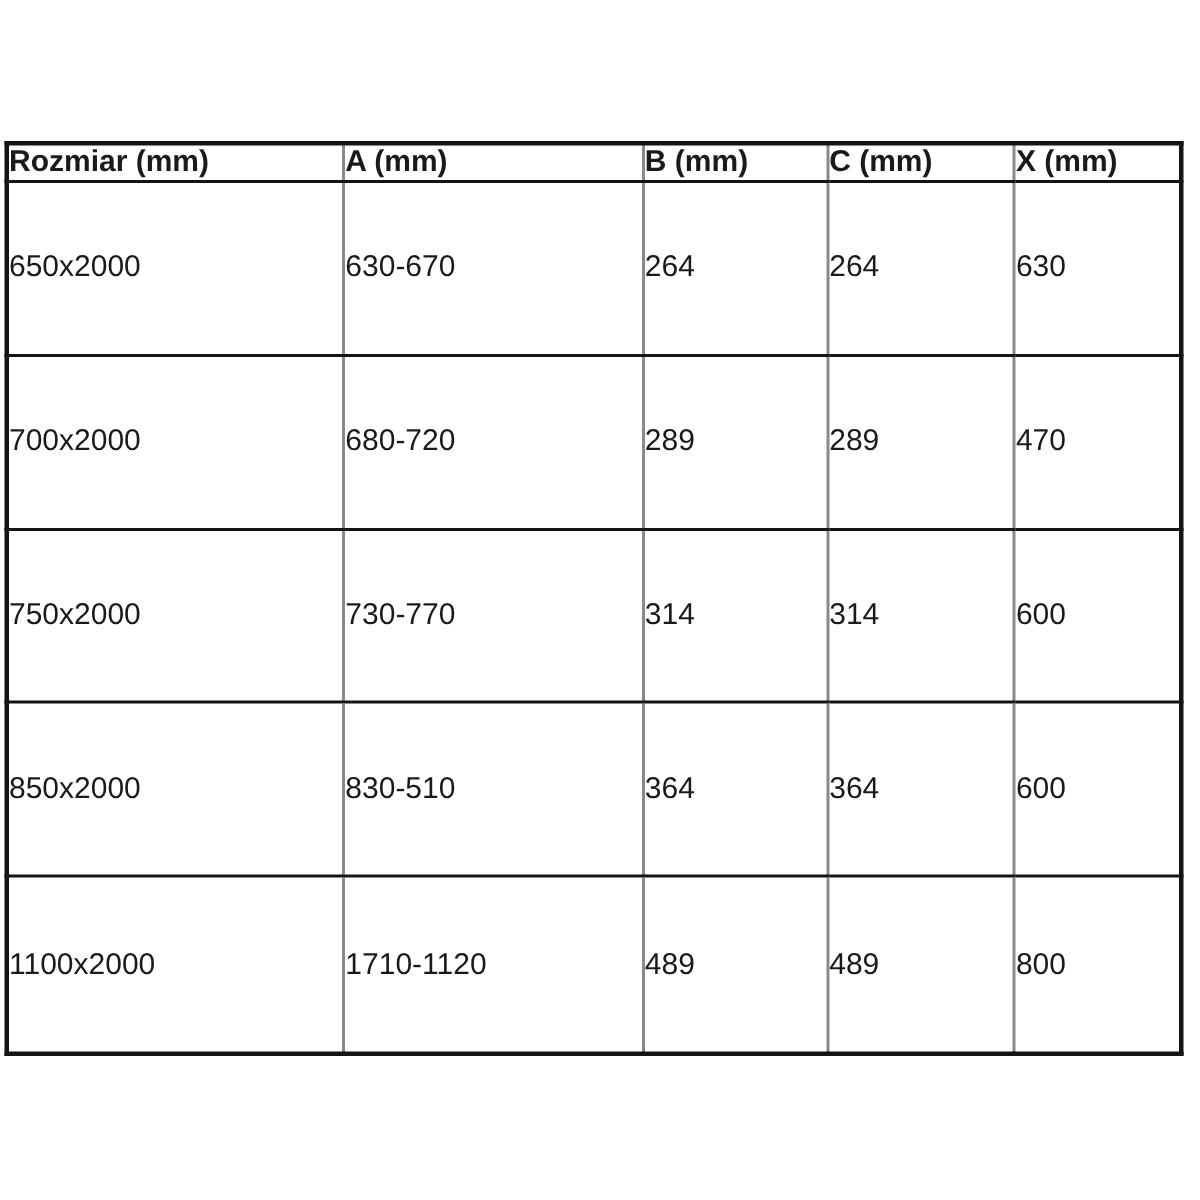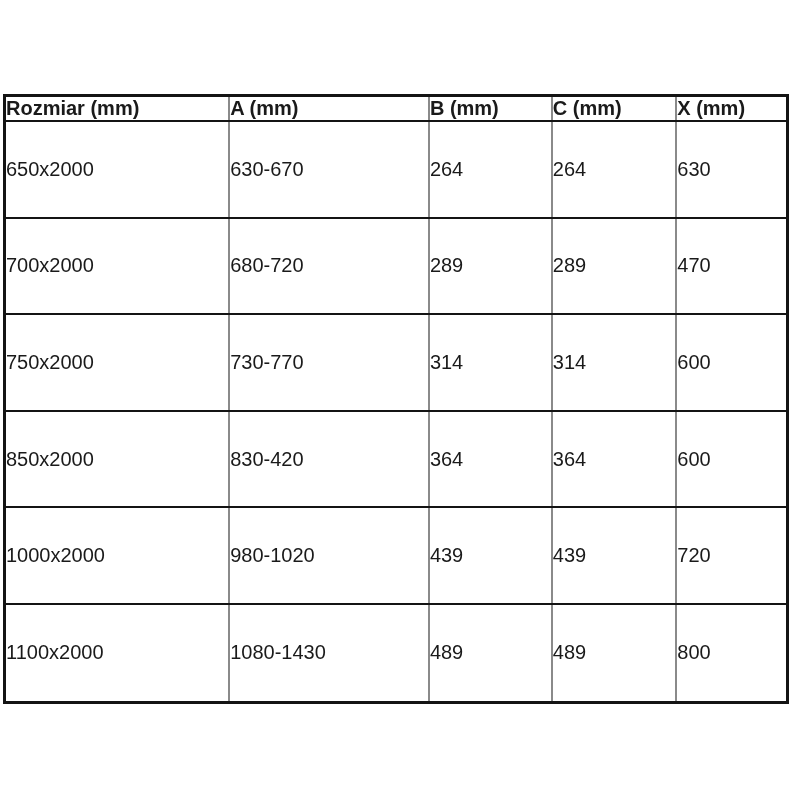--- a/index.html
+++ b/index.html
@@ -86,34 +86,27 @@
         </tr>
         <tr>
           <td>750x2000</td>
           <td>730-770</td>
           <td>314</td>
           <td>314</td>
           <td>600</td>
         </tr>
         <tr>
           <td>850x2000</td>
-          <td>830-420</td>
+          <td>830-510</td>
           <td>364</td>
           <td>364</td>
           <td>600</td>
         </tr>
         <tr>
-          <td>1000x2000</td>
-          <td>980-1020</td>
-          <td>439</td>
-          <td>439</td>
-          <td>720</td>
-        </tr>
-        <tr>
           <td>1100x2000</td>
-          <td>1080-1430</td>
+          <td>1710-1120</td>
           <td>489</td>
           <td>489</td>
           <td>800</td>
         </tr>
       </tbody>
   </table>
 </div>
 
 </body></html>

